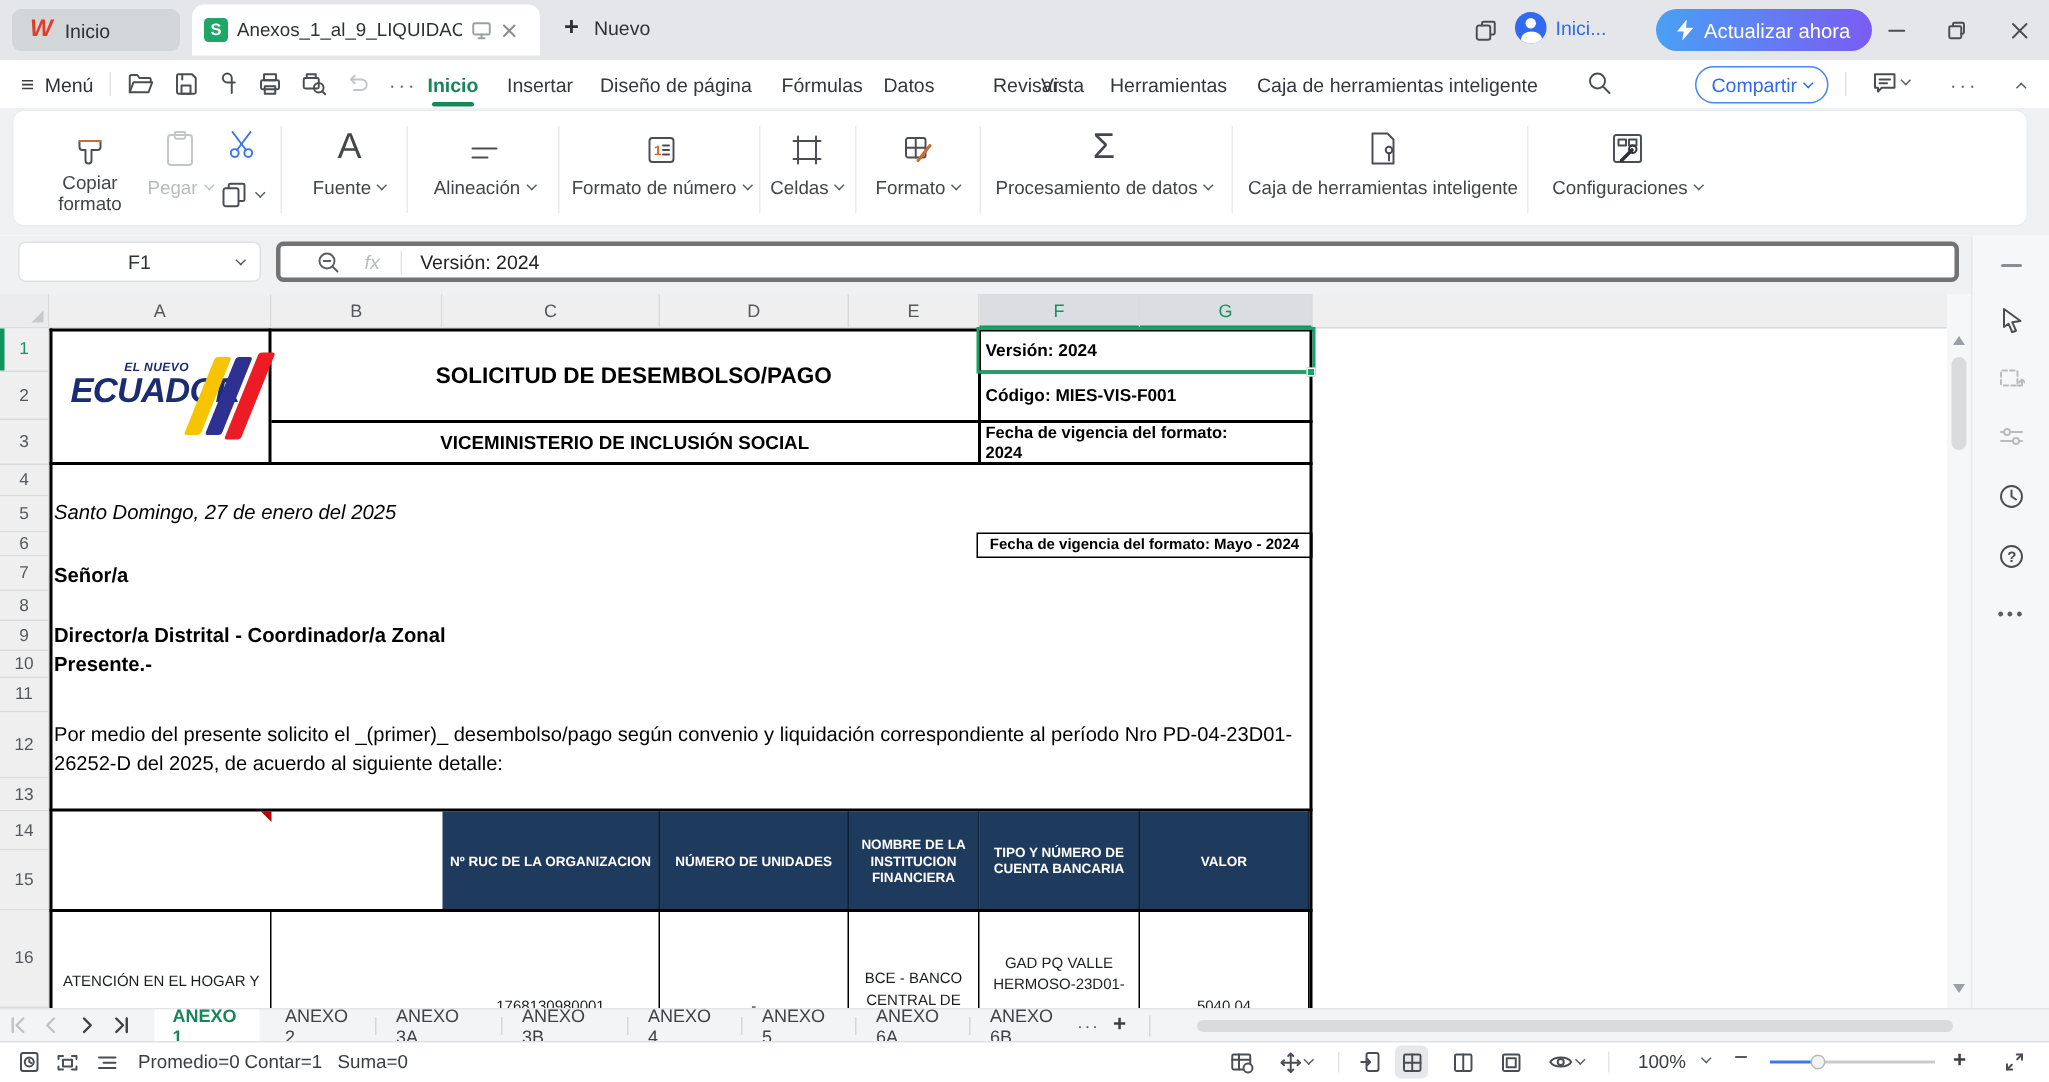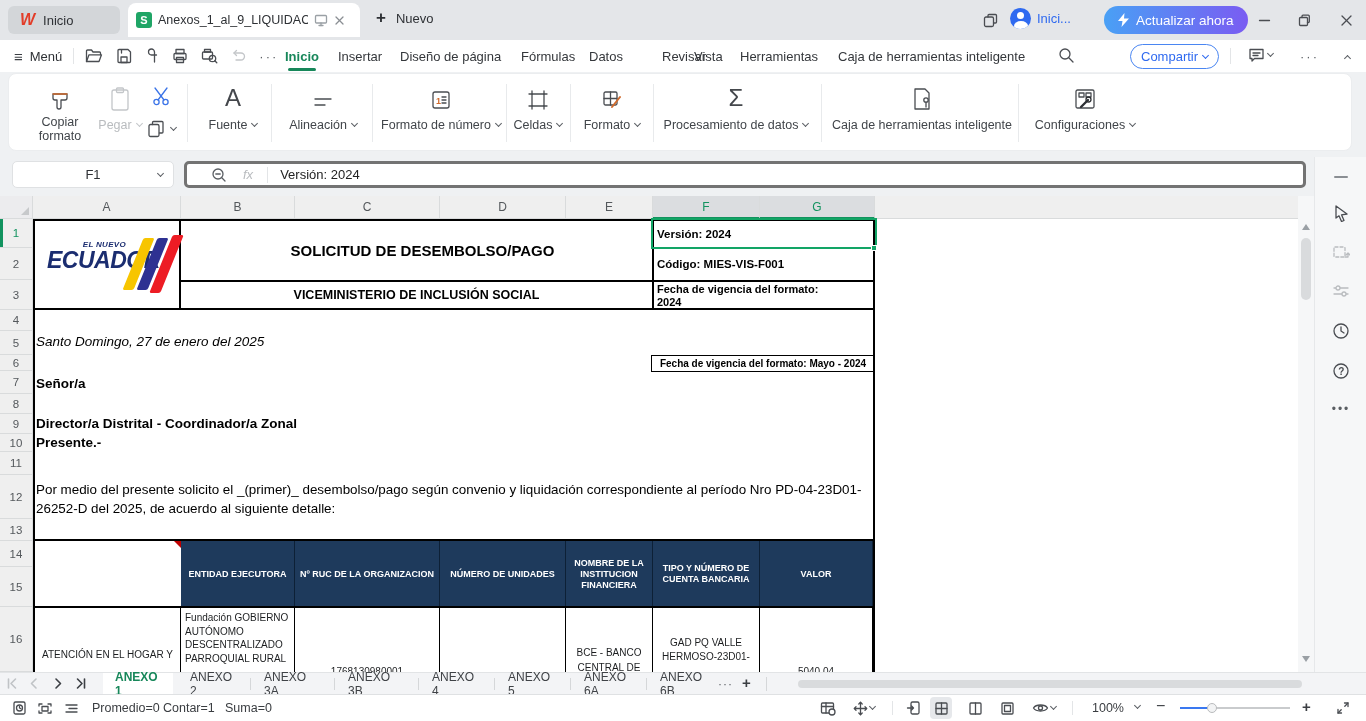--- a/index.html
+++ b/index.html
@@ -526,35 +526,31 @@
     <div class="cell bold" style="left:36px;top:220px;width:400px;height:18px;font-size:13.5px;color:#000;">
       <span>Director/a Distrital - Coordinador/a Zonal</span>
     </div>
     <div class="cell bold" style="left:36px;top:239px;width:200px;height:18px;font-size:13.5px;color:#000;">
       <span>Presente.-</span>
     </div>
     <div class="cell" style="left:36px;top:284px;width:836px;height:40px;font-size:13.4px;line-height:19px;color:#000;">
       <span>Por medio del presente solicito el _(primer)_ desembolso/pago según convenio y liquidación correspondiente al período Nro PD-04-23D01-26252-D del 2025, de acuerdo al siguiente detalle:</span>
     </div>
 
-    <div class="tblhead" style="left:181px;top:345px;width:114px;height:66px;">ENTIDAD EJECUTORA</div>
     <div class="tblhead" style="left:295px;top:345px;width:145px;height:66px;">Nº RUC DE LA ORGANIZACION</div>
     <div class="tblhead" style="left:566px;top:345px;width:87px;height:66px;">NOMBRE DE LA INSTITUCION FINANCIERA</div>
     <div class="tblhead" style="left:440px;top:345px;width:126px;height:66px;">NÚMERO DE UNIDADES</div>
     <div class="tblhead" style="left:653px;top:345px;width:107px;height:66px;">TIPO Y NÚMERO DE CUENTA BANCARIA</div>
     <div class="tblhead" style="left:760px;top:345px;width:113px;height:66px;">VALOR</div>
     <div class="note-tri" style="left:174px;top:345px;"></div>
     <div class="doc-border" style="left:33px;top:343px;width:842px;height:2px;"></div>
     <div class="doc-border" style="left:33px;top:410px;width:842px;height:1.5px;"></div>
 
     <div class="tcell" style="left:35px;top:412px;width:146px;height:64px;">
       <div style="position:absolute;left:0;top:40px;width:100%;text-align:center;">ATENCIÓN EN EL HOGAR Y</div>
-    </div>
-    <div class="tcell" style="left:181px;top:412px;width:114px;height:64px;padding:3px 2px 0 4px;">
-      <span>Fundación GOBIERNO AUTÓNOMO DESCENTRALIZADO PARROQUIAL RURAL</span>
     </div>
     <div class="tcell" style="left:295px;top:412px;width:145px;height:64px;">
       <div style="position:absolute;left:0;top:57px;width:100%;text-align:center;">1768130980001</div>
     </div>
     <div class="tcell" style="left:440px;top:412px;width:126px;height:64px;">
       <div style="position:absolute;left:0;top:57px;width:100%;text-align:center;">-</div>
     </div>
     <div class="tcell" style="left:566px;top:412px;width:87px;height:64px;text-align:center;">
       <div style="position:absolute;left:0;top:38px;width:100%;">BCE - BANCO</div>
       <div style="position:absolute;left:0;top:53px;width:100%;">CENTRAL DE</div>

